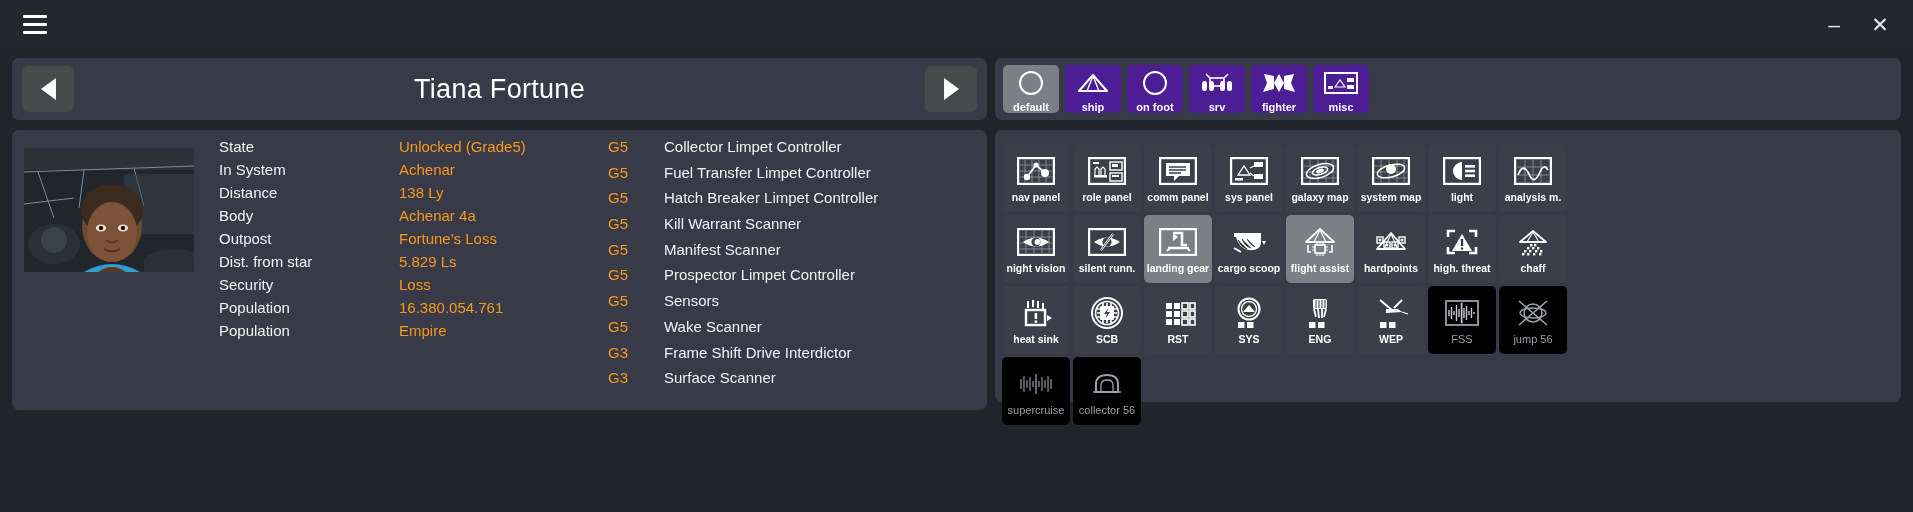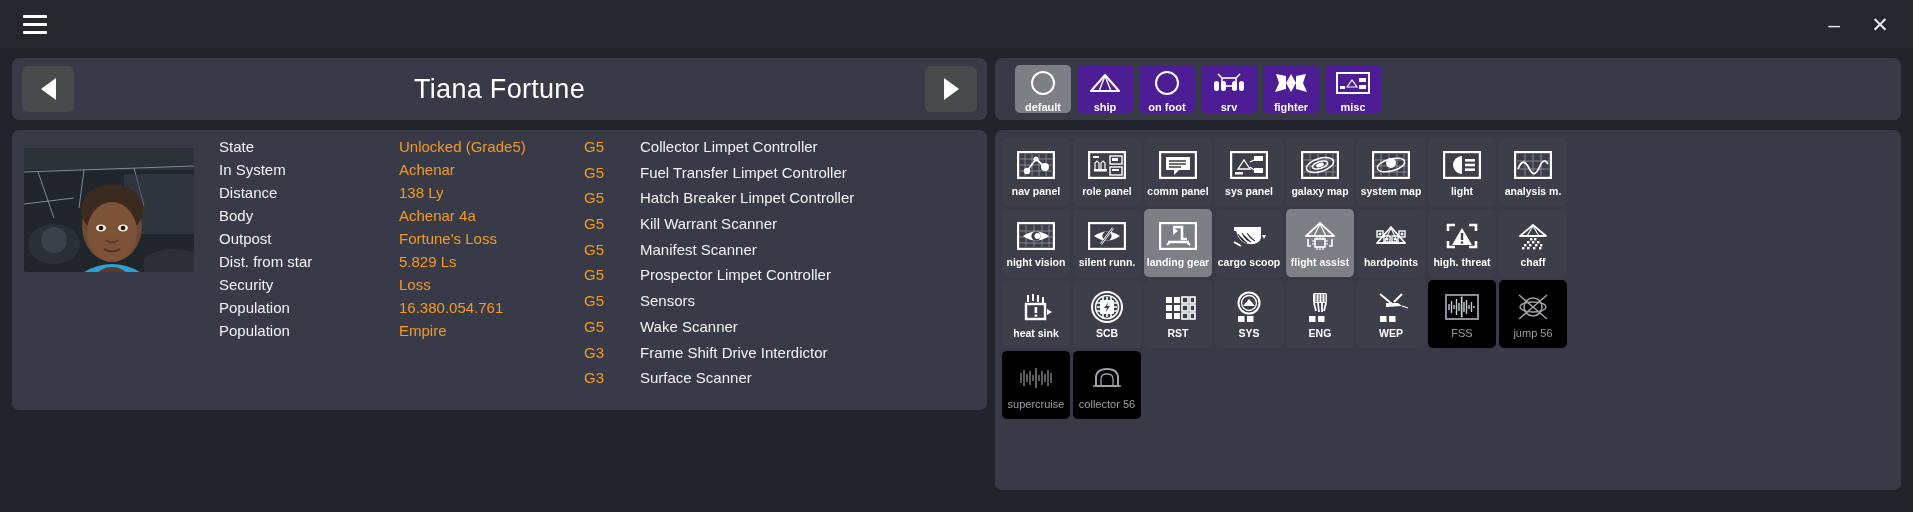--- a/index.html
+++ b/index.html
@@ -64,44 +64,44 @@
     position: absolute; left: 12px; top: 18px; width: 170px; height: 124px;
     border-radius: 3px; overflow: hidden; background: #1b2026;
   }
   .portrait svg { display: block; }
 
   .kv-table { position: absolute; left: 207px; top: 8px; }
   .kv-row { display: flex; height: 23px; align-items: baseline; }
   .kv-key { width: 180px; color: #f2f2f5; font-size: 15px; }
   .kv-val { color: #f59a1e; font-size: 15px; }
 
-  .mod-table { position: absolute; left: 572px; top: 8px; }
+  .mod-table { position: absolute; left: 596px; top: 8px; }
   .mod-row { display: flex; height: 25.7px; align-items: baseline; }
   .mod-grade { width: 48px; color: #f59a1e; font-size: 15px; }
   .mod-name { color: #f2f2f5; font-size: 15px; margin-left: 8px; }
 
   
   .right-col { position: absolute; left: 995px; top: 10px; width: 906px; }
 
   .mode-card {
-    width: 906px; height: 62px; padding: 7px 20px;
+    width: 906px; height: 62px; padding: 7px 8px;
     display: flex; gap: 6px; align-items: center;
   }
   .mode-btn {
     width: 56px; height: 48px; background: #4c1d95; border-radius: 5px;
     display: flex; flex-direction: column; align-items: center; justify-content: center;
     gap: 2px; cursor: pointer;
   }
   .mode-btn.active { background: #7c7f86; }
   .mode-btn .lbl { font-size: 11px; color: #ffffff; font-weight: bold; line-height: 1; }
   .mode-btn svg { display: block; }
 
   .grid-card {
-    position: absolute; top: 72px; left: 0; width: 906px; height: 360px;
-    padding: 8px 7px;
+    position: absolute; top: 72px; left: 0; width: 906px; height: 272px;
+    padding: 14px 7px;
   }
   .grid {
     display: grid;
     grid-template-columns: repeat(8, 68px);
     gap: 3px;
   }
   .tile {
     width: 68px; height: 68px; background: #3c3f4a; border-radius: 5px;
     display: flex; flex-direction: column; align-items: center; justify-content: center;
     gap: 3px; cursor: pointer; overflow: hidden;

